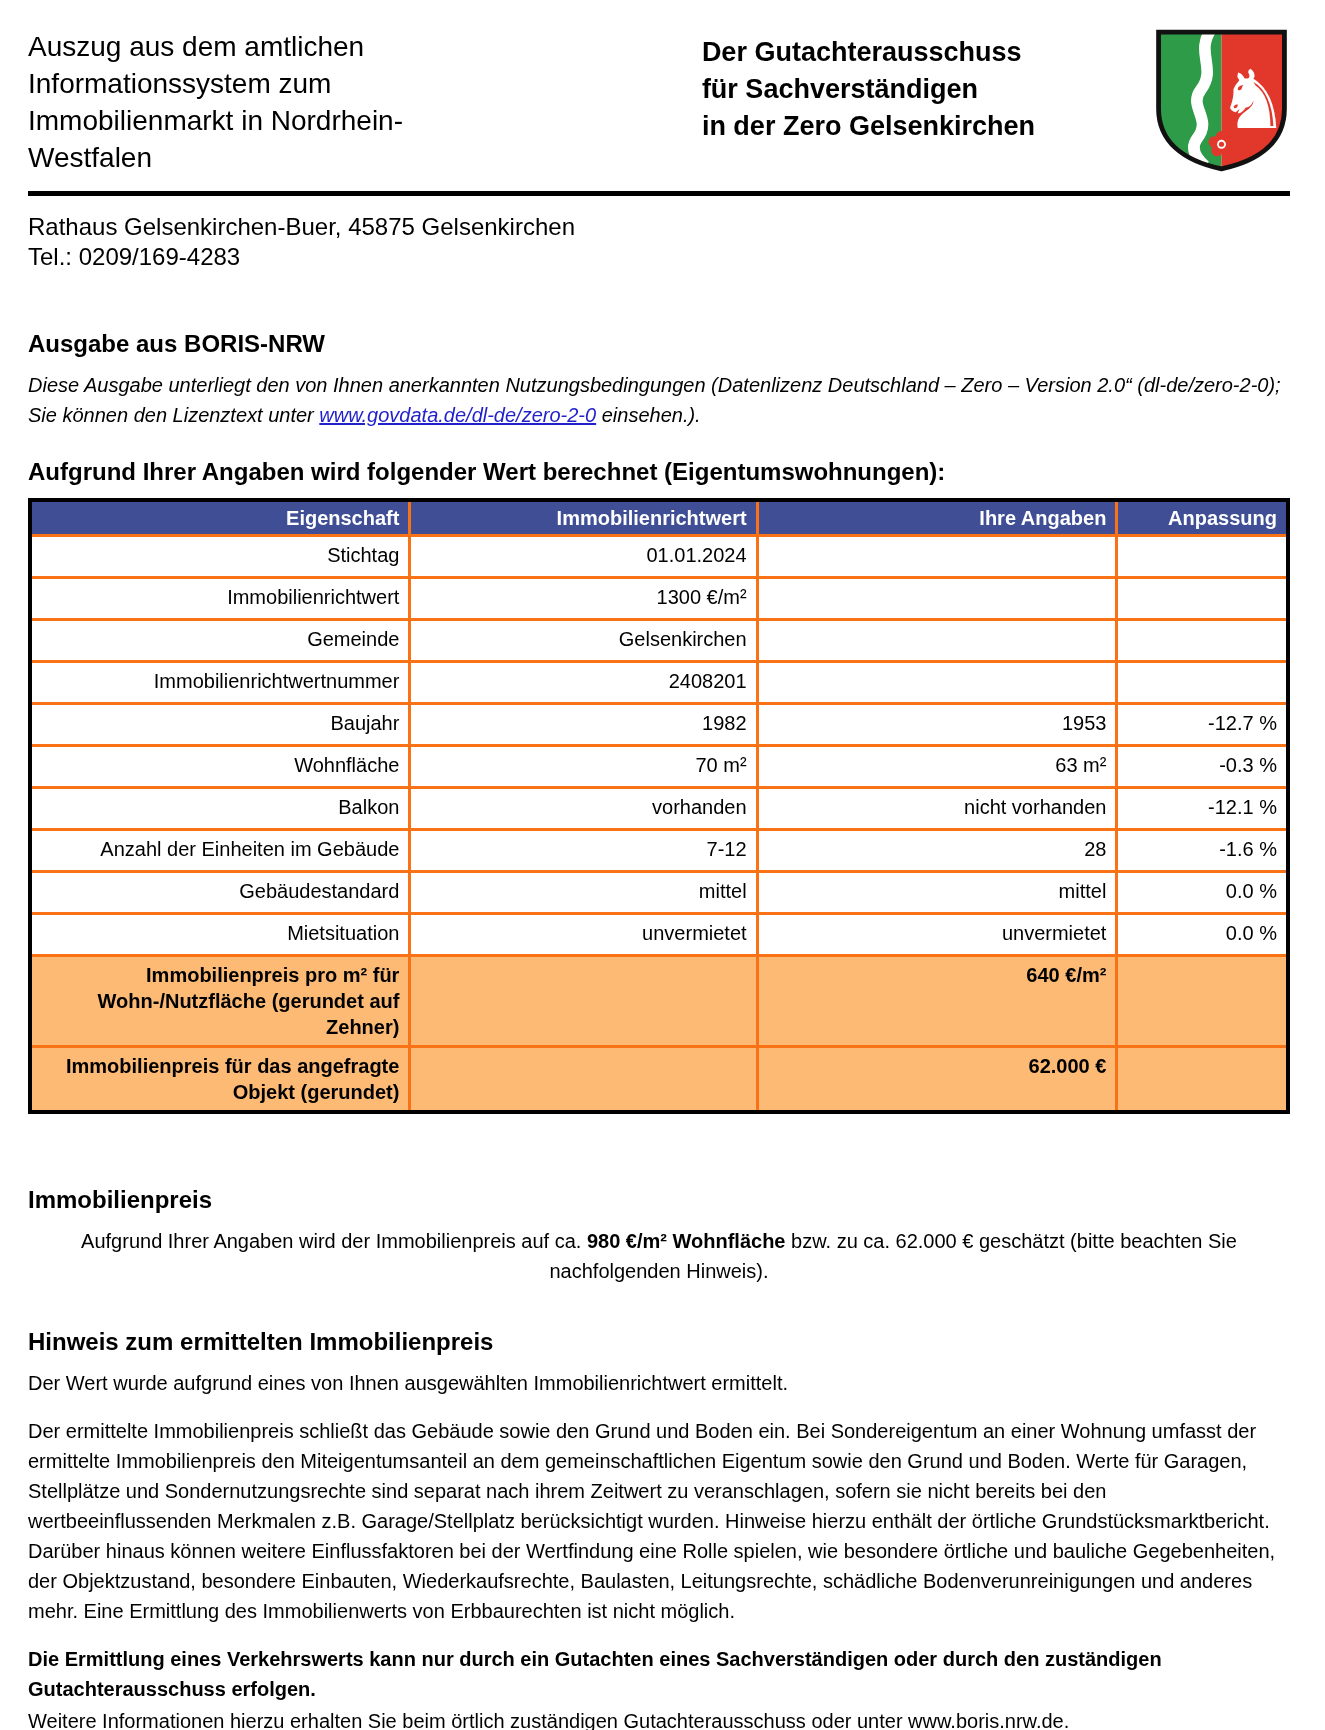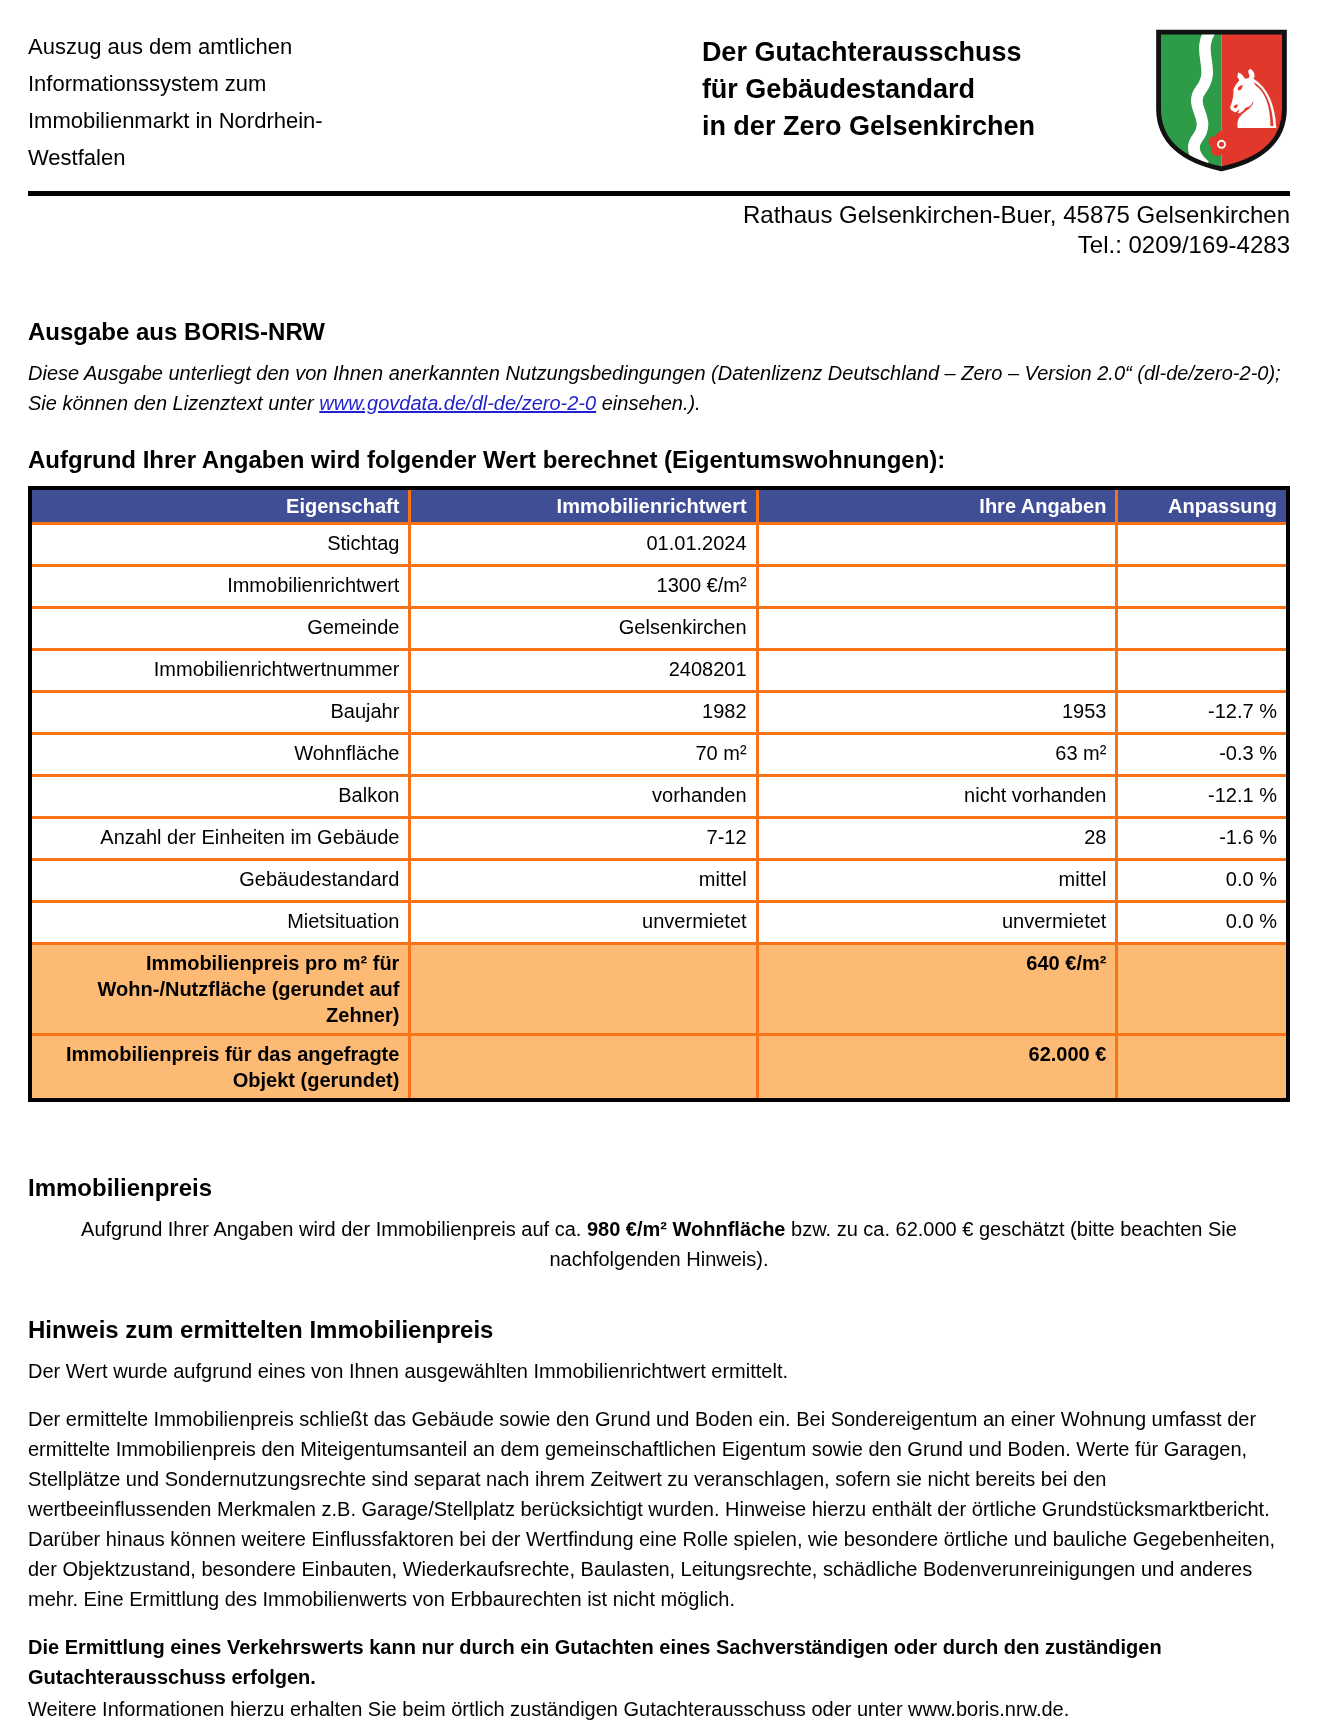--- a/index.html
+++ b/index.html
@@ -5,26 +5,26 @@
   html,body { margin:0; padding:0; background:#fff; }
   body {
     width:1325px; min-height:1730px; box-sizing:border-box;
     padding:28px 35px 20px 28px;
     color:#000;
     font-family:"Liberation Sans", sans-serif;
     font-size:20px; line-height:30px;
   }
   
   .doc-header { display:flex; align-items:flex-start; }
-  .title-left { width:445px; font-size:22px; line-height:37px; font-weight:400; }
+  .title-left { width:445px; font-size:28px; line-height:37px; font-weight:400; }
   .header-right { margin-left:auto; display:flex; align-items:flex-start; }
   .title-right { font-size:27px; line-height:37px; font-weight:bold; margin-top:6px; }
   .coat { margin-left:118px; width:137px; }
   .rule { height:5px; background:#000; margin-top:10px; }
-  .address { text-align:right; font-size:24px; line-height:30px; margin-top:4px; margin-bottom:58px; }
+  .address { text-align:left; font-size:24px; line-height:30px; margin-top:16px; margin-bottom:58px; }
   
   h2 { font-size:24px; line-height:28px; margin:0 0 12px 0; font-weight:bold; }
   p { margin:0 0 0 0; }
   .boris-para { margin-bottom:28px;font-style:italic; }
   .license-link { color:#2222CC; text-decoration:underline; cursor:pointer; }
   
   table.wert { border-collapse:collapse; width:100%; border:4px solid #000; margin-bottom:72px; table-layout:fixed; }
   table.wert th, table.wert td {
     border:3px solid #f97316; padding:5px 9px; text-align:right; vertical-align:top;
     font-size:20px; line-height:26px; overflow:hidden;
@@ -43,21 +43,21 @@
 <div class="doc-header">
   <div class="title-left">
     <div>Auszug aus dem amtlichen</div>
     <div>Informationssystem zum</div>
     <div>Immobilienmarkt in Nordrhein-</div>
     <div>Westfalen</div>
   </div>
   <div class="header-right">
     <div class="title-right">
       <div>Der Gutachterausschuss</div>
-      <div>für Gebäudestandard</div>
+      <div>für Sachverständigen</div>
       <div>in der Zero Gelsenkirchen</div>
     </div>
     <div class="coat">
       <svg viewBox="0 0 200 212" width="137" height="145" aria-hidden="true">
         <defs>
           <clipPath id="shieldClip">
             <path d="M8,6 H192 V118 C192,166 156,194 100,206 C44,194 8,166 8,118 Z"></path>
           </clipPath>
         </defs>
         <g clip-path="url(#shieldClip)">

